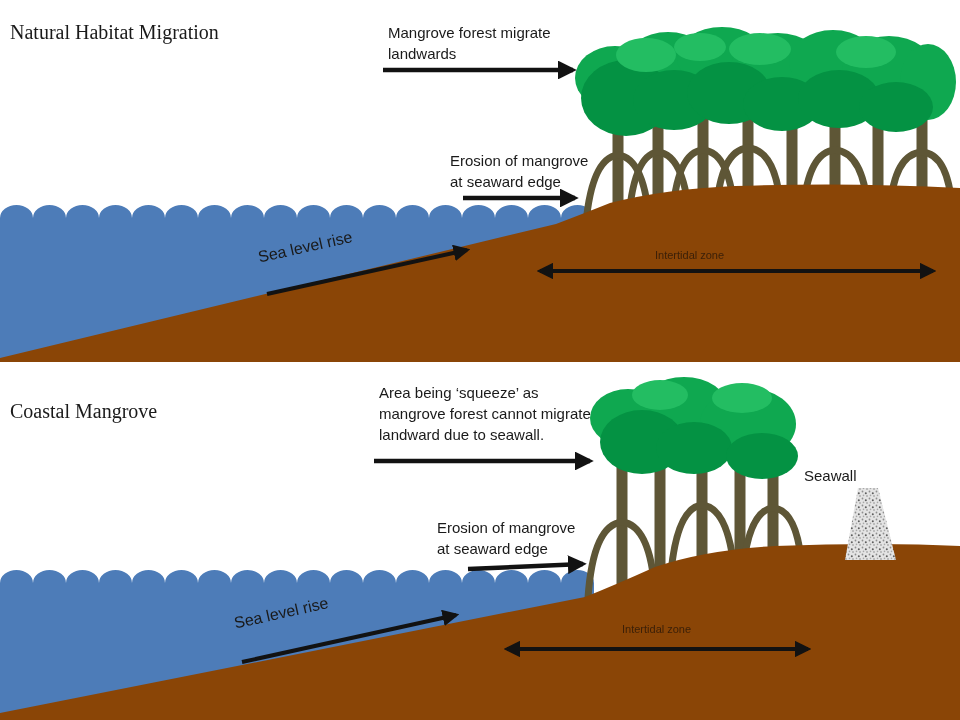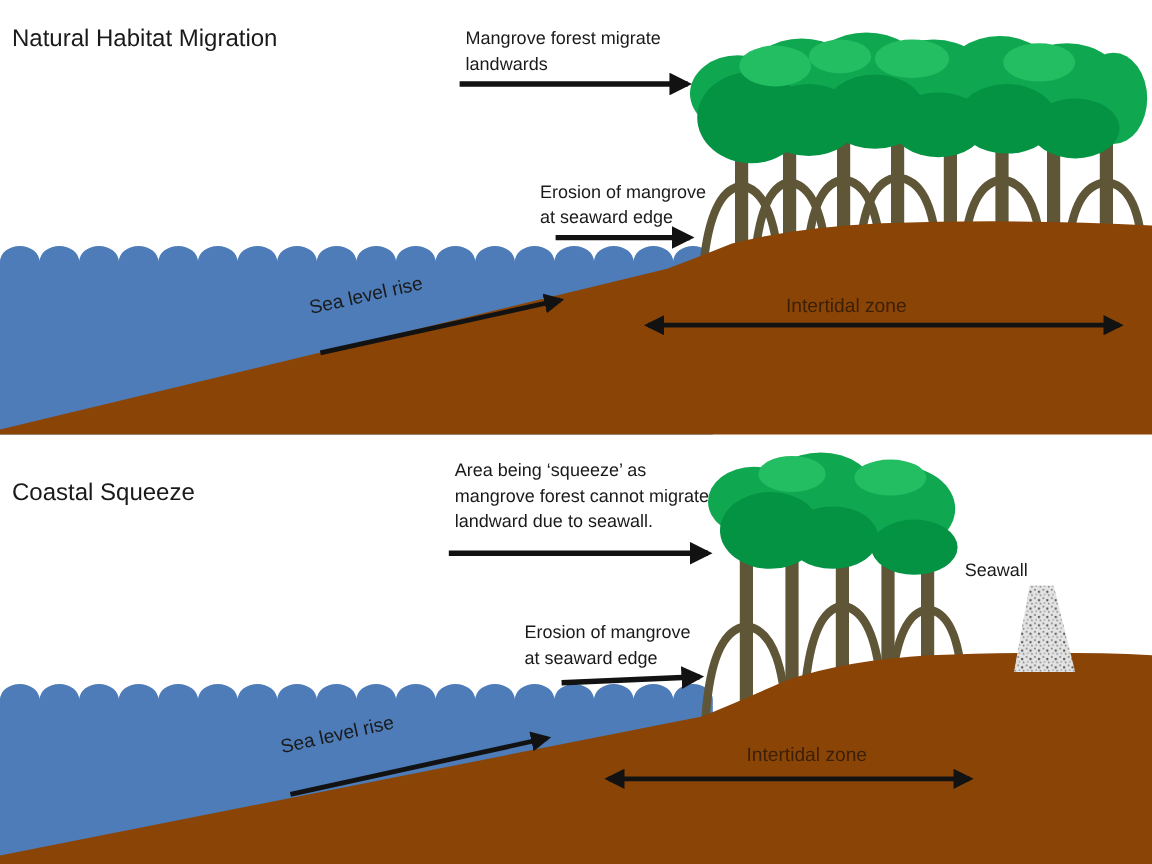--- a/index.html
+++ b/index.html
@@ -1,24 +1,24 @@
 <!DOCTYPE html>
 <html style="--water: #4d7cb8; --ground: #8a4506; --trunk: #5e5636; --canopy_mid: #0fa850; --canopy_dark: #049243; --canopy_light: #23bd62; --arrow: #121212; --text: #1a1a1a; --intertidal_text: #3c2008; --seawall_base: #e4e4e4;"><head>
 <meta charset="utf-8">
 <style>
   html,body{margin:0;padding:0;background:#fff;}
   .stage{
     position:relative;width:960px;height:720px;background:#fff;overflow:hidden;
     font-family:"Liberation Sans",sans-serif;color:var(--text,#1a1a1a);
   }
   .scene{position:absolute;left:0;top:0;}
-  .title{position:absolute;font-size:20px;white-space:nowrap;color:var(--text,#1a1a1a);}
+  .title{position:absolute;font-size:20px;white-space:nowrap;color:var(--text,#1a1a1a);font-family:Liberation Serif, serif;}
   .lbl{position:absolute;font-size:15px;line-height:21px;white-space:pre-line;color:var(--text,#1a1a1a);}
   .rot{transform:rotate(-12.5deg);transform-origin:0 0;font-size:16px;white-space:nowrap;}
-  .intertidal{color:var(--intertidal_text,#3c2008);font-size:16px;white-space:nowrap;}
+  .intertidal{color:var(--intertidal_text,#3c2008);font-size:11px;white-space:nowrap;}
   
   .water{fill:var(--water,#4d7cb8);}
   .ground{fill:var(--ground,#8a4506);}
   .trunk{stroke:var(--trunk,#5e5636);stroke-width:11;}
   .root{stroke:var(--trunk,#5e5636);stroke-width:7;fill:none;stroke-linecap:round;}
   .c-mid{fill:var(--canopy_mid,#0fa850);}
   .c-dark{fill:var(--canopy_dark,#049243);}
   .c-light{fill:var(--canopy_light,#23bd62);}
   .arrow{stroke:var(--arrow,#121212);stroke-width:4.5;fill:none;}
   .arrow-thin{stroke-width:4;}
@@ -147,21 +147,21 @@
   <div class="lbl" style="left:388px;top:22px">Mangrove forest migrate
 landwards</div>
 
   <div class="lbl" style="left:450px;top:150px">Erosion of mangrove
 at seaward edge</div>
 
   <div class="lbl rot" style="left:256px;top:247px">Sea level rise</div>
 
   <div class="lbl intertidal" style="left:655px;top:245px">Intertidal zone</div>
 
-  <div class="title" style="left:10px;top:400px">Coastal Squeeze</div>
+  <div class="title" style="left:10px;top:400px">Coastal Mangrove</div>
 
   <div class="lbl" style="left:379px;top:382px">Area being ‘squeeze’ as
 mangrove forest cannot migrate
 landward due to seawall.</div>
 
   <div class="lbl" style="left:437px;top:517px">Erosion of mangrove
 at seaward edge</div>
 
   <div class="lbl rot" style="left:232px;top:613px">Sea level rise</div>
 

